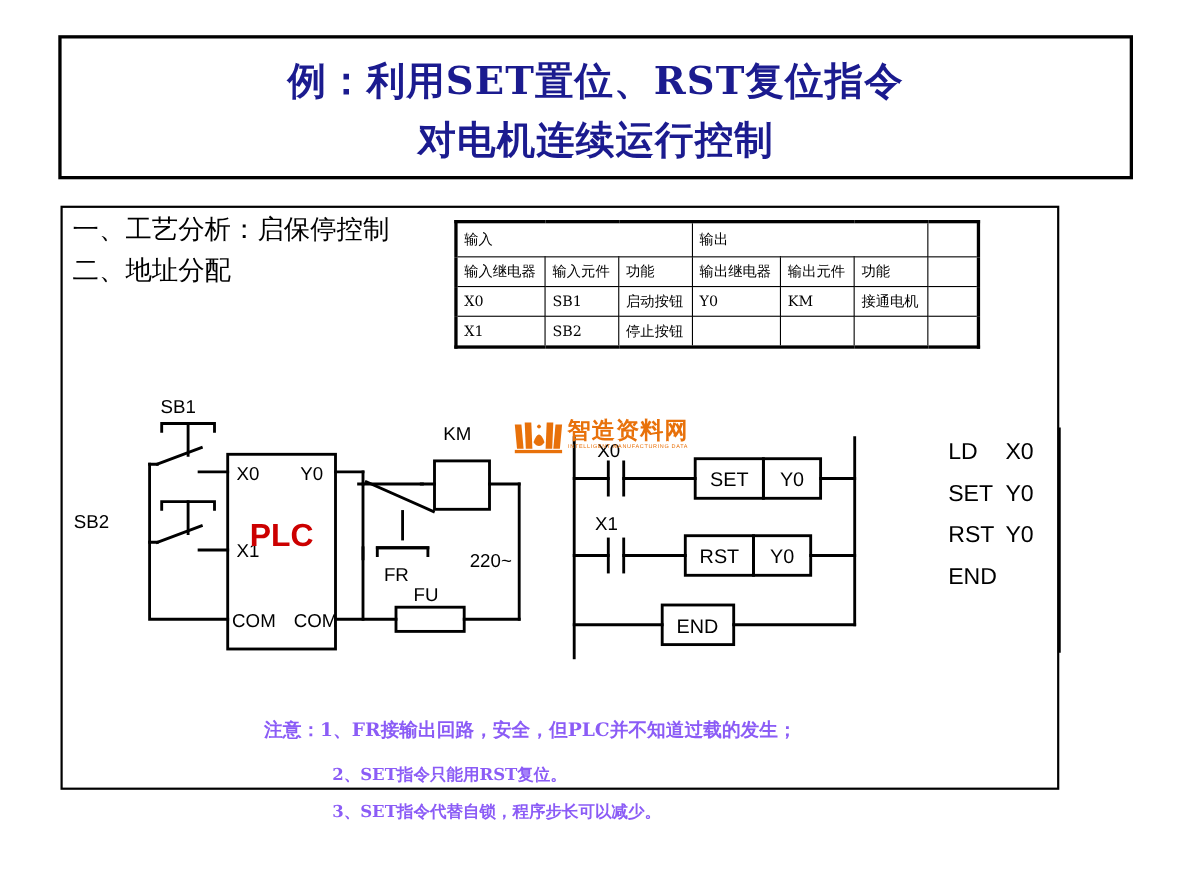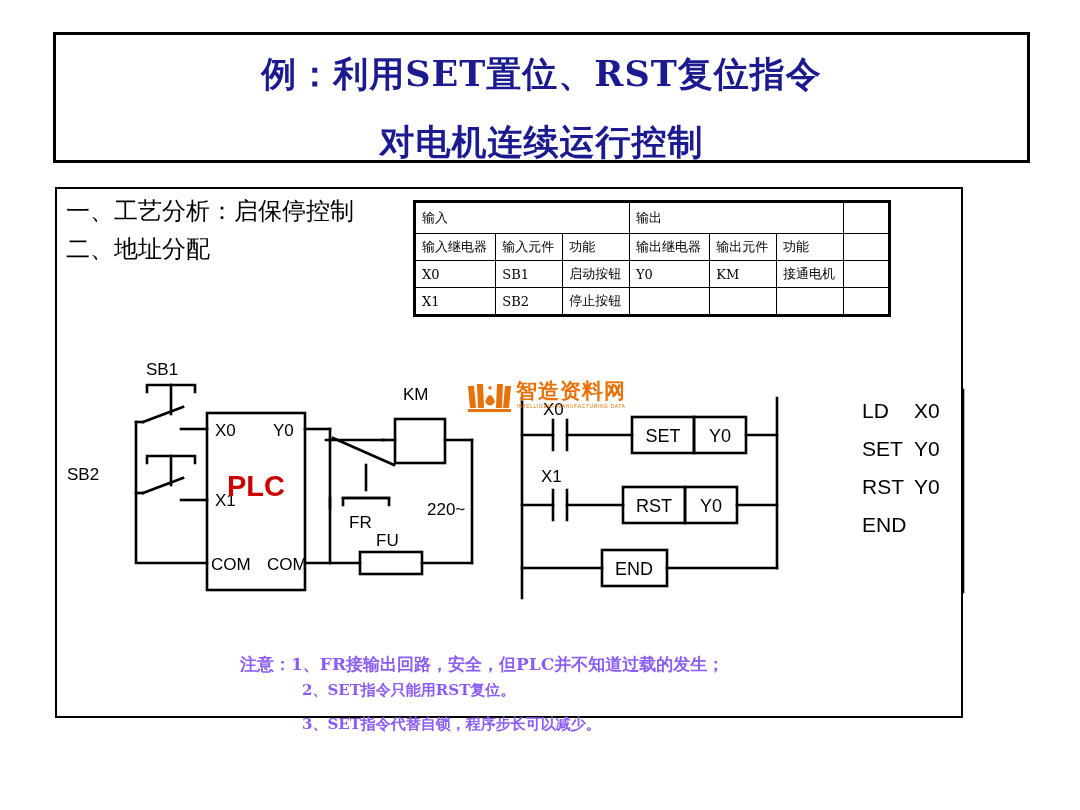--- a/index.html
+++ b/index.html
@@ -5,28 +5,28 @@
   html,body{margin:0;padding:0;background:#fff;}
   body{width:1080px;height:810px;position:relative;overflow:hidden;
        font-family:"Liberation Sans","DejaVu Sans",sans-serif;color:#000;}
   .abs{position:absolute;}
 
   
   #title-box{left:53px;top:32px;width:977px;height:131px;border:3px solid #000;box-sizing:border-box;background:#fff;}
   #title-line1,#title-line2{width:100%;text-align:center;color:#1b1b8f;font-weight:bold;
       font-family:"DejaVu Serif","Liberation Serif",serif;letter-spacing:1px;white-space:nowrap;}
   #title-line1{font-size:35px;line-height:40px;margin-top:19px;text-align:center;}
-  #title-line2{font-size:35px;line-height:40px;margin-top:28px;}
+  #title-line2{font-size:35px;line-height:40px;margin-top:14px;}
 
   
   #main-frame{left:55px;top:187px;width:908px;height:531px;border:2.5px solid #000;box-sizing:border-box;background:#fff;}
 
   
   #outline{left:66px;top:192px;width:350px;}
-  .outline-item{font-family:Liberation Sans, sans-serif;font-size:24px;line-height:38px;color:#000;white-space:nowrap;}
+  .outline-item{font-family:Liberation Mono, monospace;font-size:24px;line-height:38px;color:#000;white-space:nowrap;}
 
   
   #io-table{left:413px;top:200px;width:478px;border-collapse:collapse;background:#fff;
             font-family:"DejaVu Serif","Liberation Serif",serif;font-size:13px;}
   #io-table td{border:1px solid #000;padding:4px 6px;height:18px;vertical-align:middle;white-space:nowrap;}
   #io-table tr:first-child td{height:22px;}
   #io-table .thick-l{border-left:3px solid #000;}
   #io-table .thick-r{border-right:3px solid #000;}
   #io-table .thick-t{border-top:3px solid #000;}
   #io-table .thick-b{border-bottom:3px solid #000;}
@@ -44,21 +44,21 @@
 
   
   #instr-list{left:862px;top:392px;width:110px;}
   .instr-row{font-size:21px;line-height:38px;white-space:nowrap;color:#000;}
   .instr-op{display:inline-block;width:52px;}
 
   
   #notes{left:240px;top:652px;width:700px;}
   .note-line{font-family:"DejaVu Serif","Liberation Serif",serif;color:#8b5cf6;white-space:nowrap;}
   #note-1{font-size:17px;line-height:24px;font-weight:bold;}
-  #note-2{font-size:15px;line-height:24px;margin-left:62px;margin-top:2px;font-weight:bold;}
+  #note-2{font-size:15px;line-height:24px;margin-left:62px;margin-top:16px;font-weight:bold;}
   #note-3{font-size:15px;line-height:24px;margin-left:62px;margin-top:10px;font-weight:bold;}
   .note-label{font-weight:bold;}
 </style>
 </head>
 <body>
 
 <div class="abs" id="title-box">
   <div id="title-line1">例：利用SET置位、RST复位指令</div>
   <div id="title-line2">对电机连续运行控制</div>
 </div>

